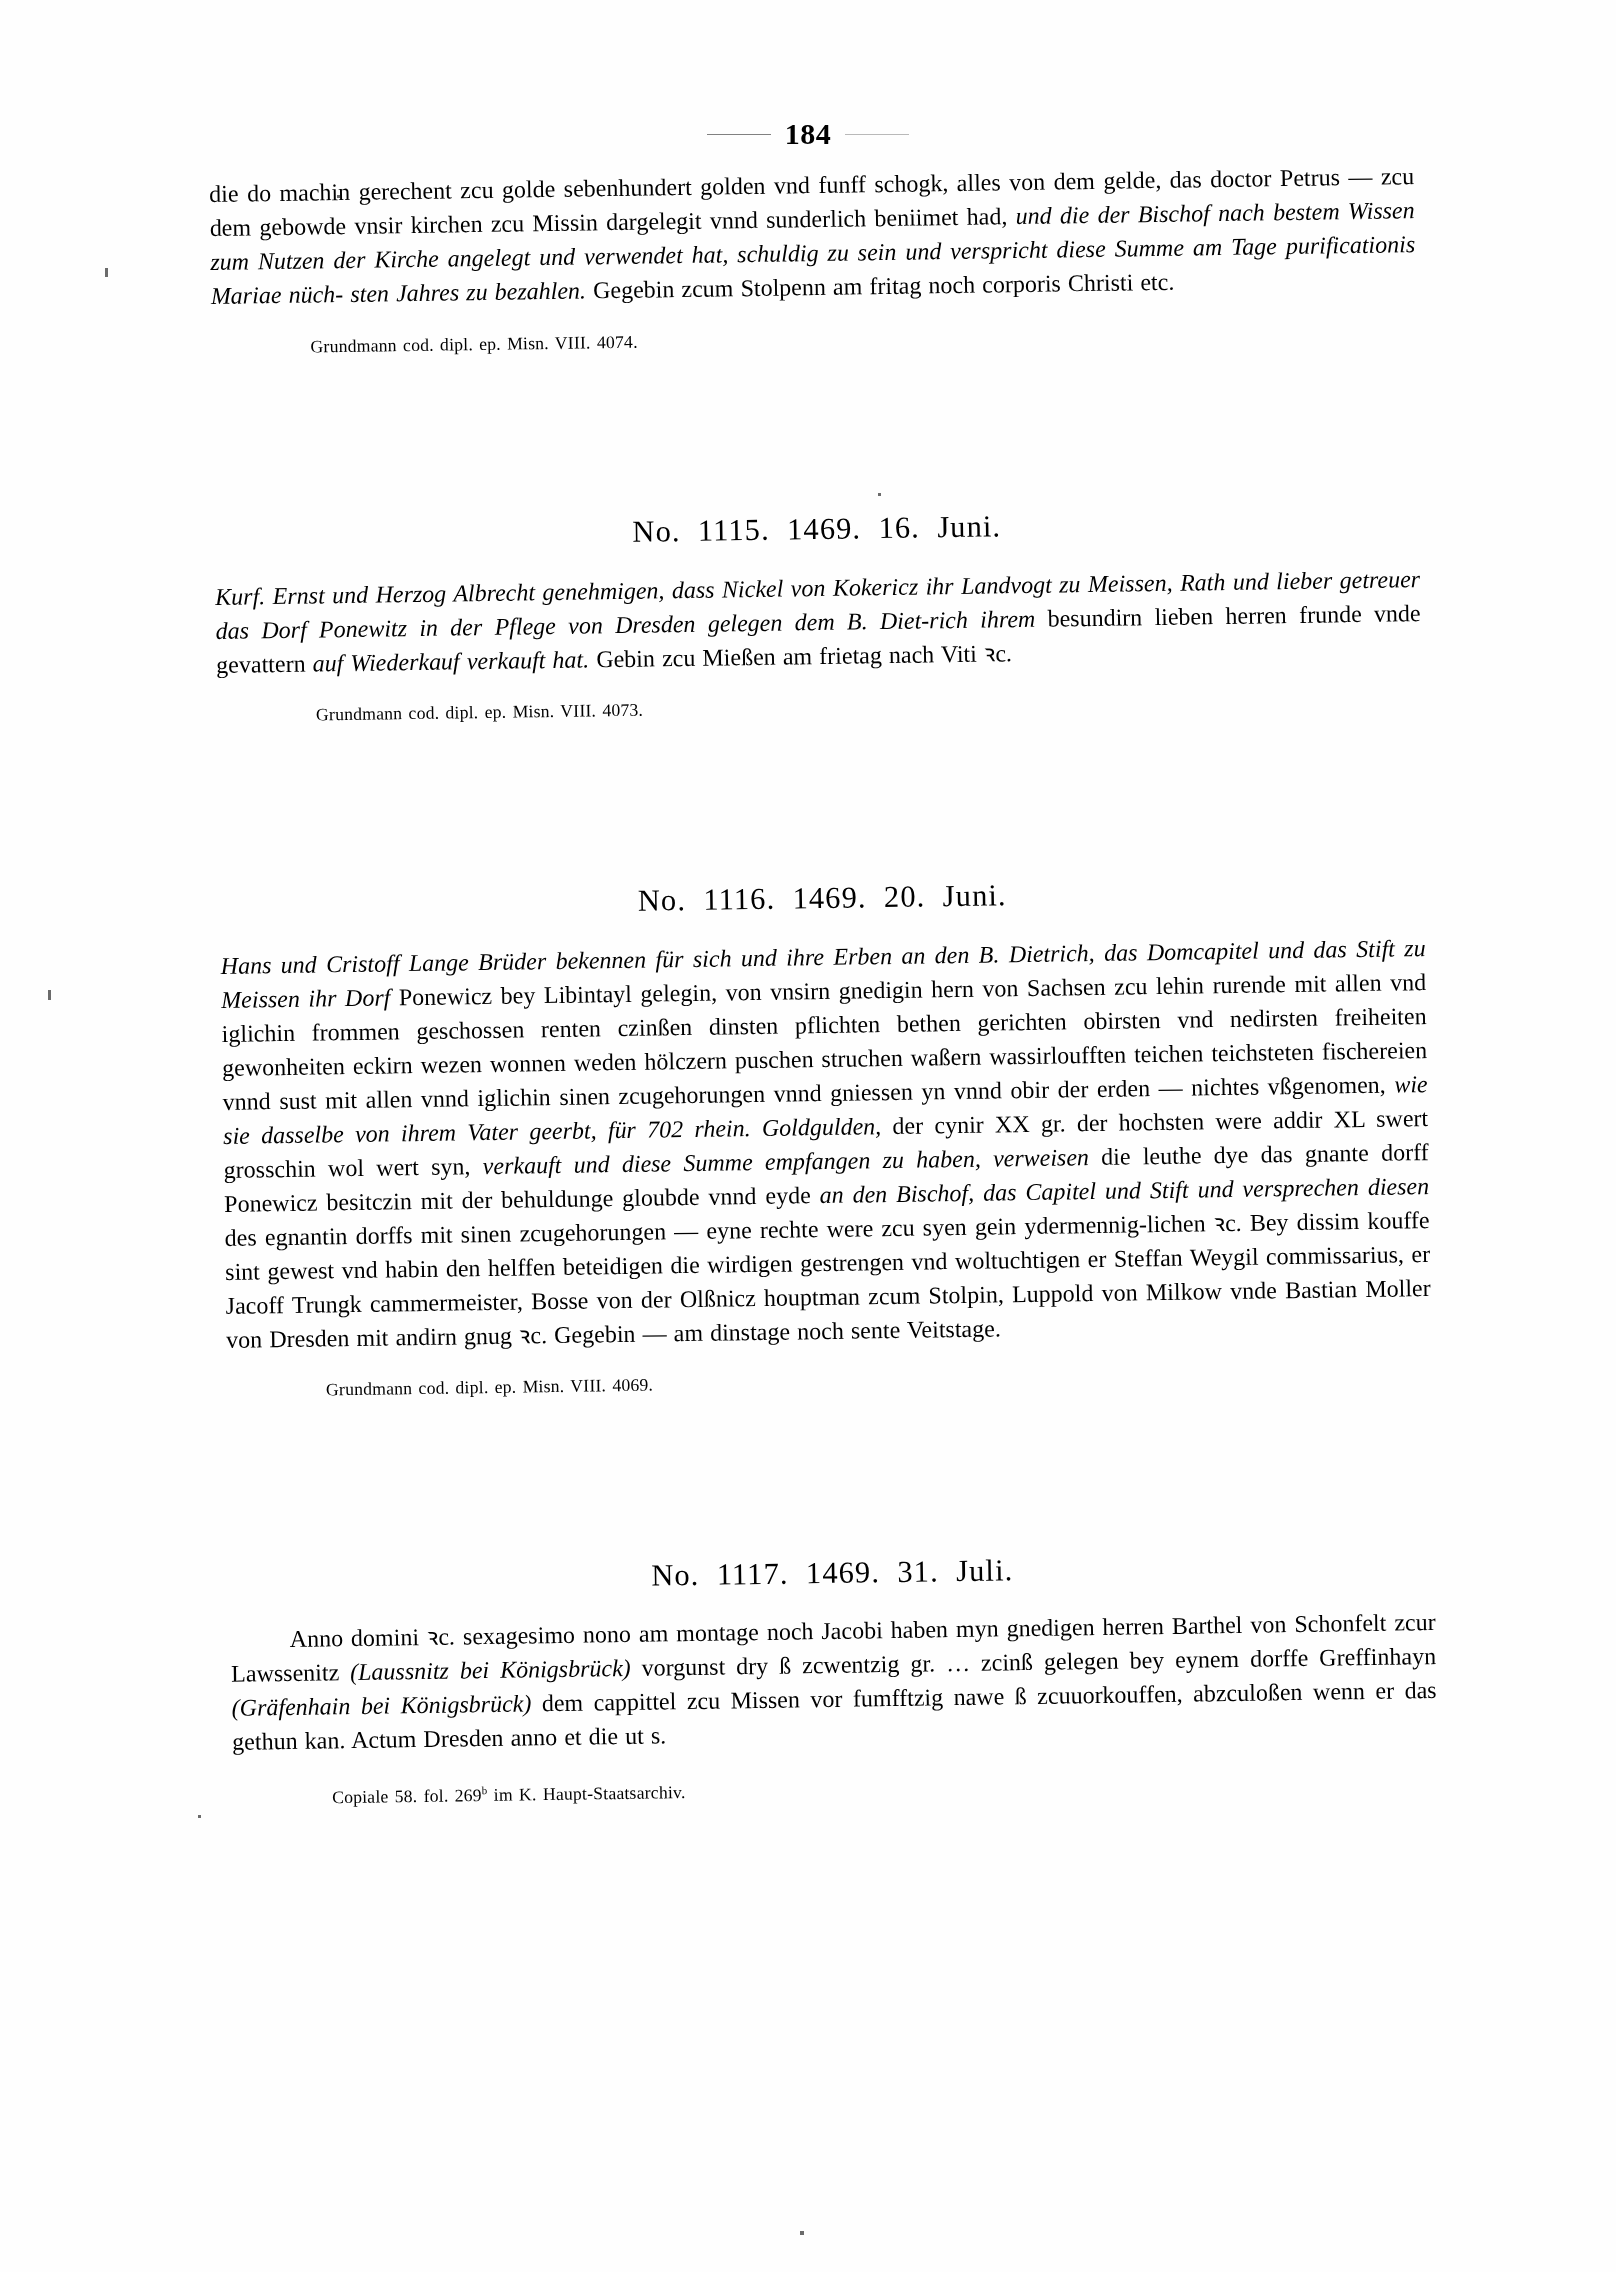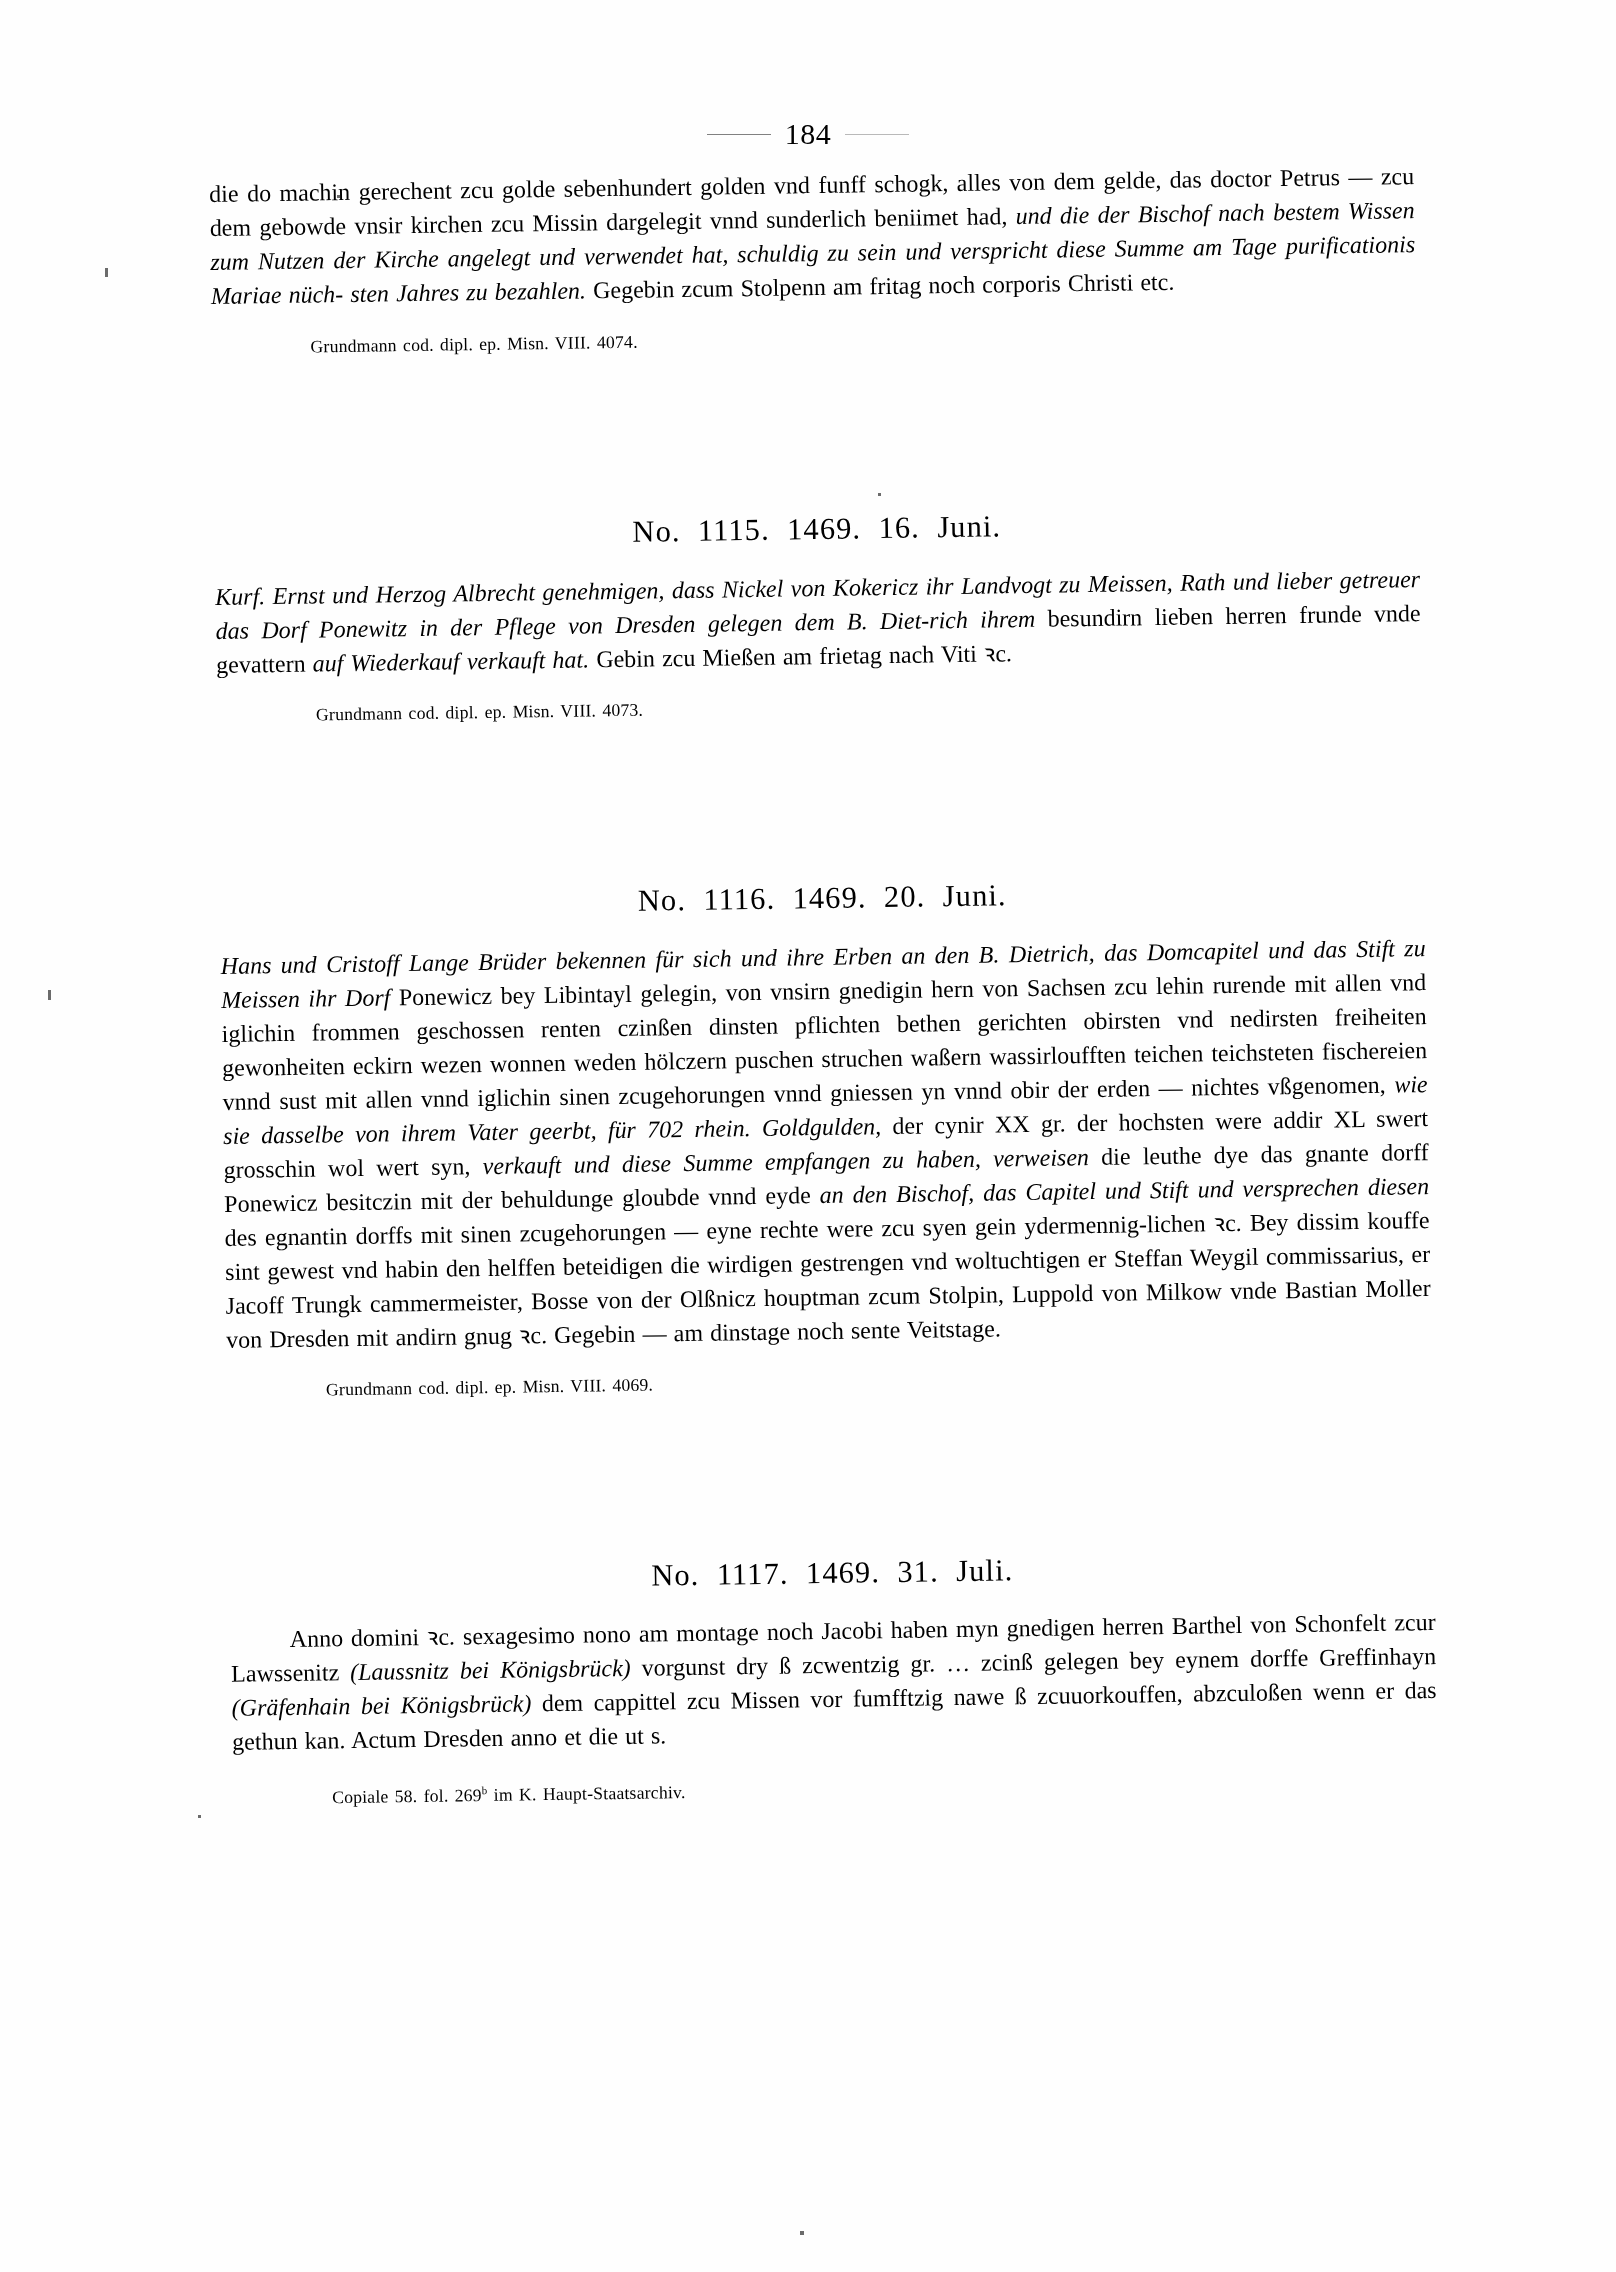--- a/index.html
+++ b/index.html
@@ -38,21 +38,21 @@
     border-top: 1.6px solid #1a1a1a;
     vertical-align: middle;
     margin: 0 14px;
     opacity: .55;
   }
   .page-header .rule-right { opacity: .30; }
   .page-number {
     display: inline-block;
     vertical-align: middle;
     font-size: 30px;
-    font-weight: normal;
+    font-weight: bold;
   }
 
   
   .content {
     position: absolute;
     left: 209px;
     top: 177px;
     width: 1205px;
   }
 

